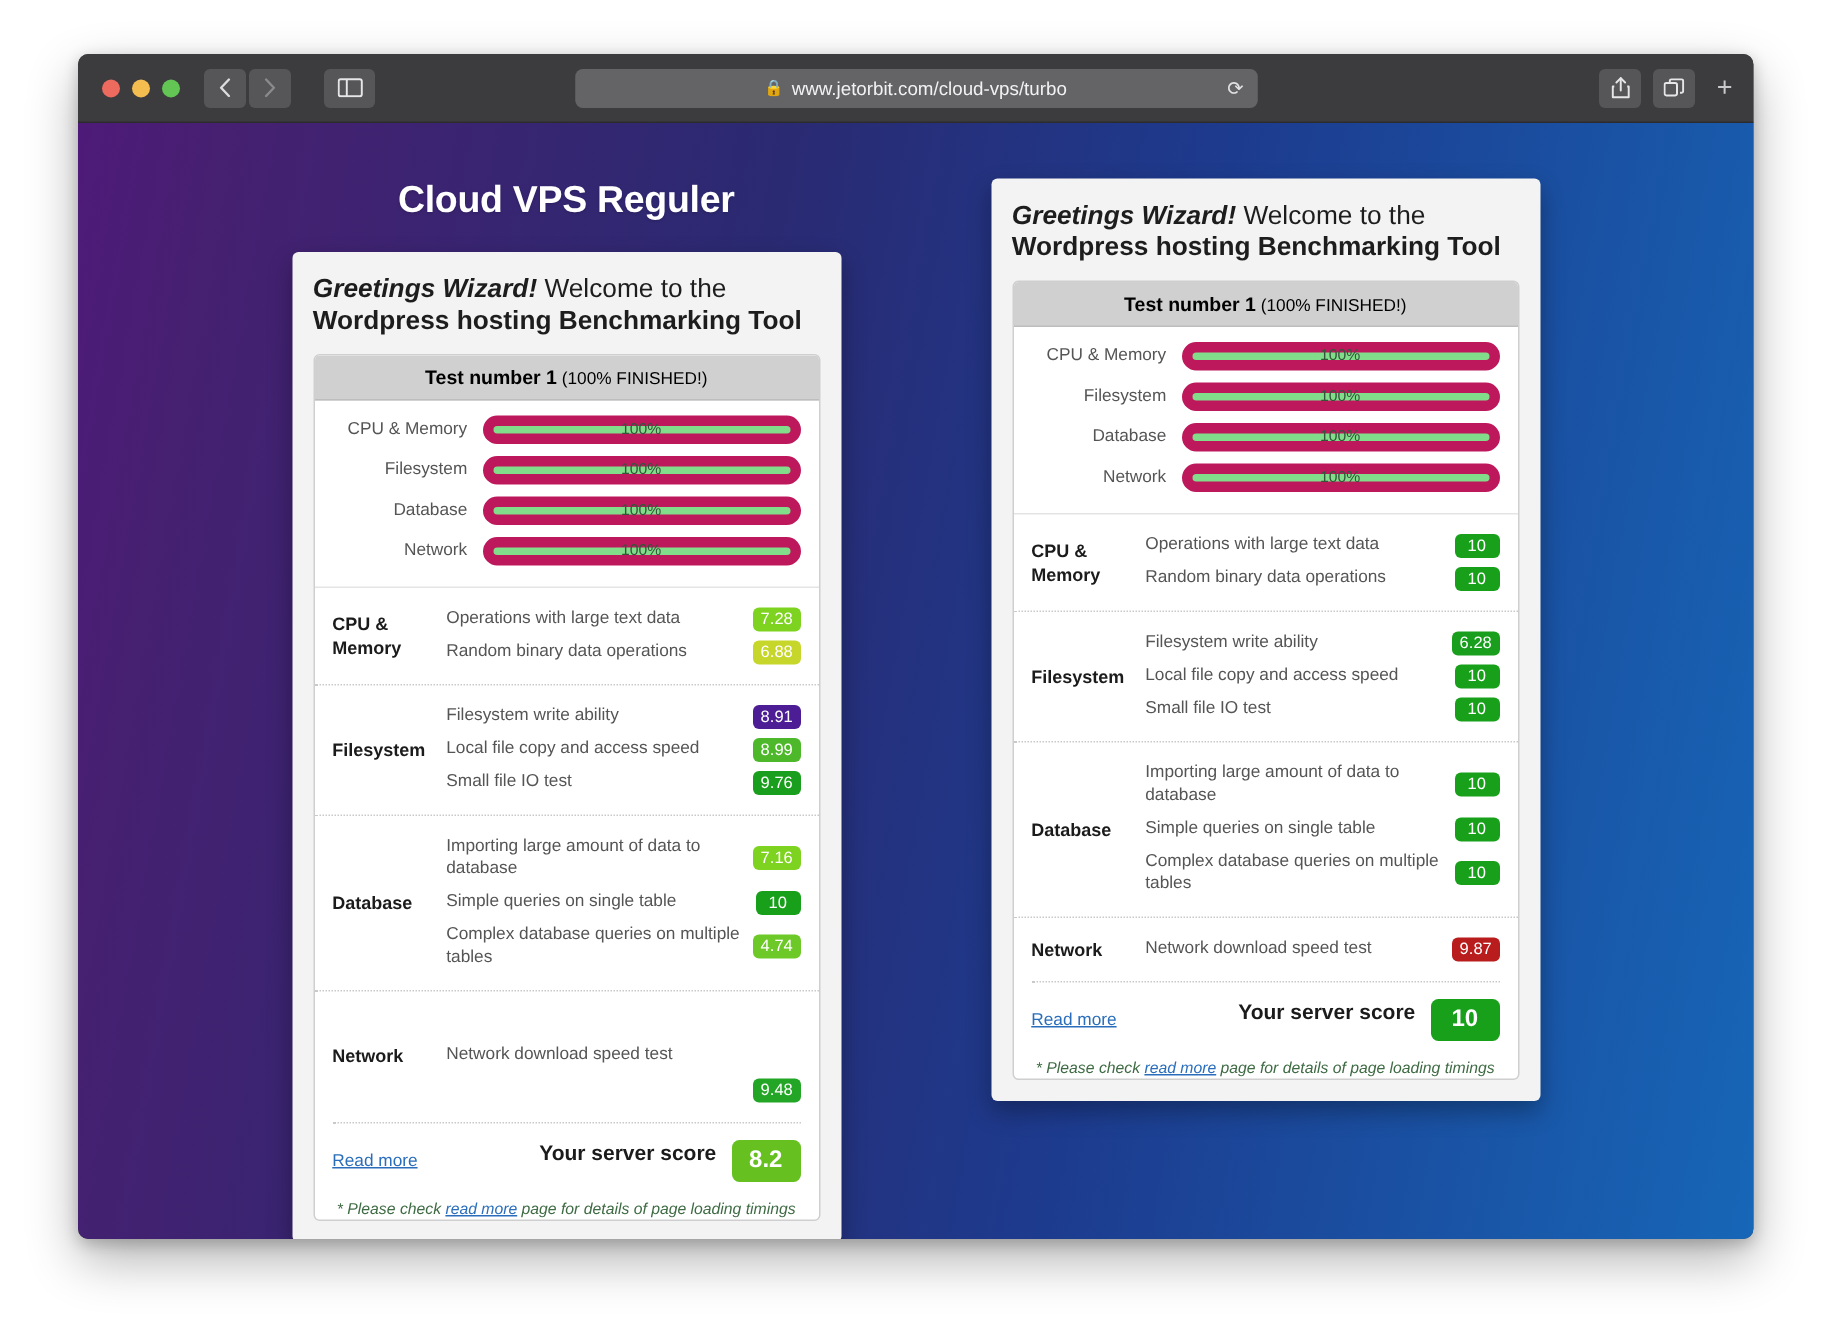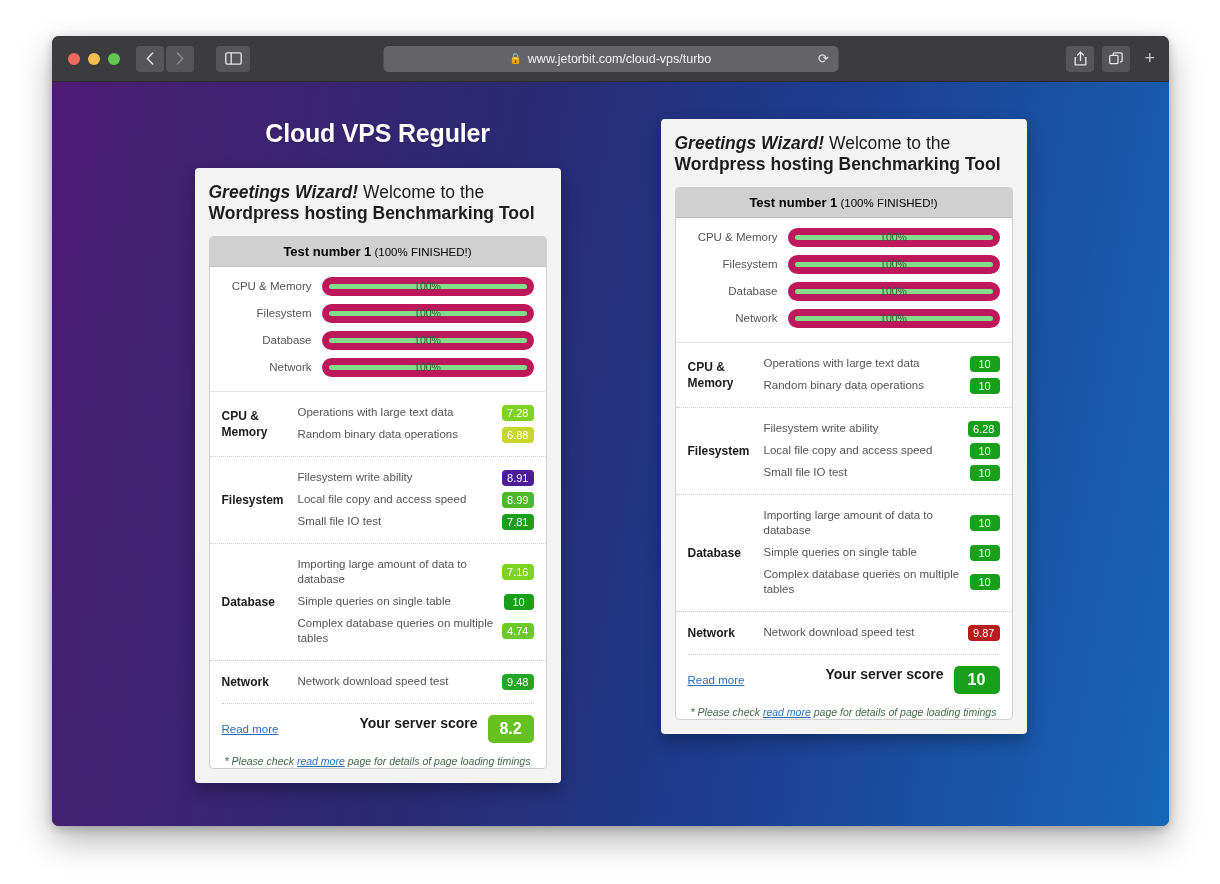--- a/index.html
+++ b/index.html
@@ -388,21 +388,21 @@
                   <div class="score-row">
                     <span class="score-text">Filesystem write ability</span>
                     <span class="badge" style="background: #4c1d95;">8.91</span>
                   </div>
                   <div class="score-row">
                     <span class="score-text">Local file copy and access speed</span>
                     <span class="badge" style="background: rgb(78, 184, 43);">8.99</span>
                   </div>
                   <div class="score-row">
                     <span class="score-text">Small file IO test</span>
-                    <span class="badge" style="background: rgb(26, 158, 29);">7.81</span>
+                    <span class="badge" style="background: rgb(26, 158, 29);">9.76</span>
                   </div>
                 </div>
               </div>
 
               <div class="group">
                 <div class="group-name">Database</div>
                 <div class="group-rows">
                   <div class="score-row">
                     <span class="score-text">Importing large amount of data to database</span>
                     <span class="badge" style="background: rgb(126, 211, 33);">7.16</span>
@@ -416,21 +416,21 @@
                     <span class="badge" style="background: rgb(109, 201, 39);">4.74</span>
                   </div>
                 </div>
               </div>
 
               <div class="group">
                 <div class="group-name">Network</div>
                 <div class="group-rows">
                   <div class="score-row">
                     <span class="score-text">Network download speed test</span>
-                    <span class="badge" style="background: rgb(35, 165, 37);">9.48</span>
+                    <span class="badge" style="background: rgb(35, 165, 37); margin-top: 45px;">9.48</span>
                   </div>
                 </div>
               </div>
             </div>
 
             <div class="card-footer">
               <a class="read-more" href="#">Read more</a>
               <div class="score-final-wrap">
                 <span class="score-final-label">Your server score</span>
                 <span class="score-final" style="background: rgb(102, 192, 31);">8.2</span>

